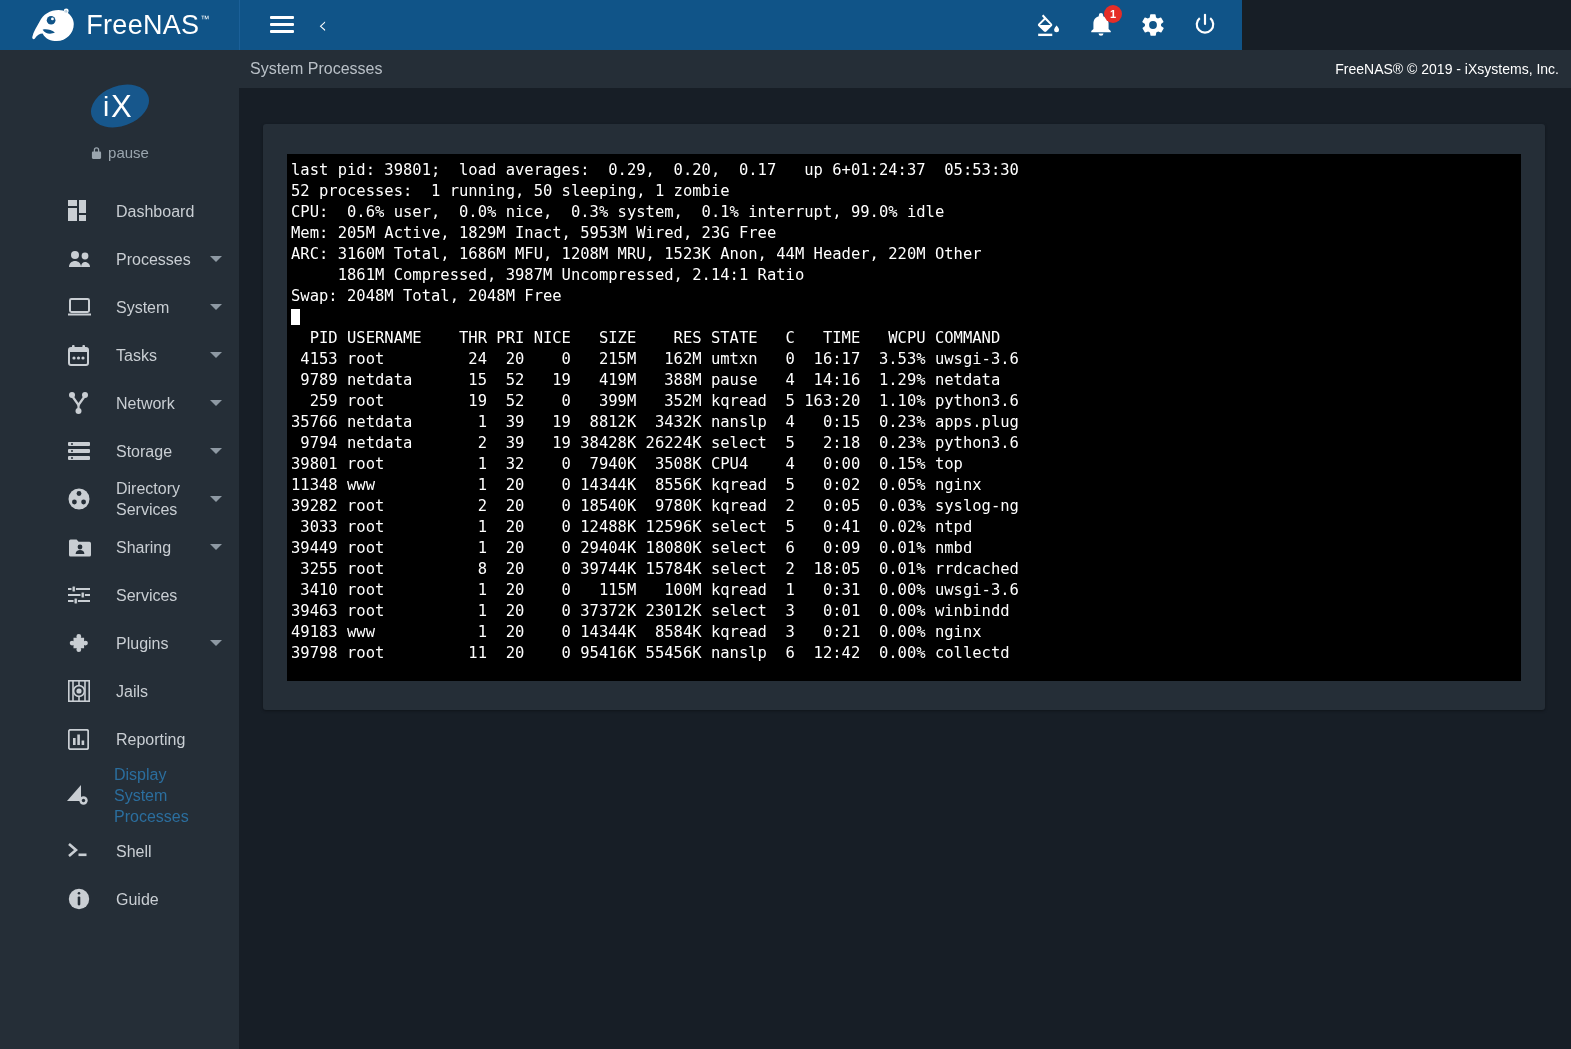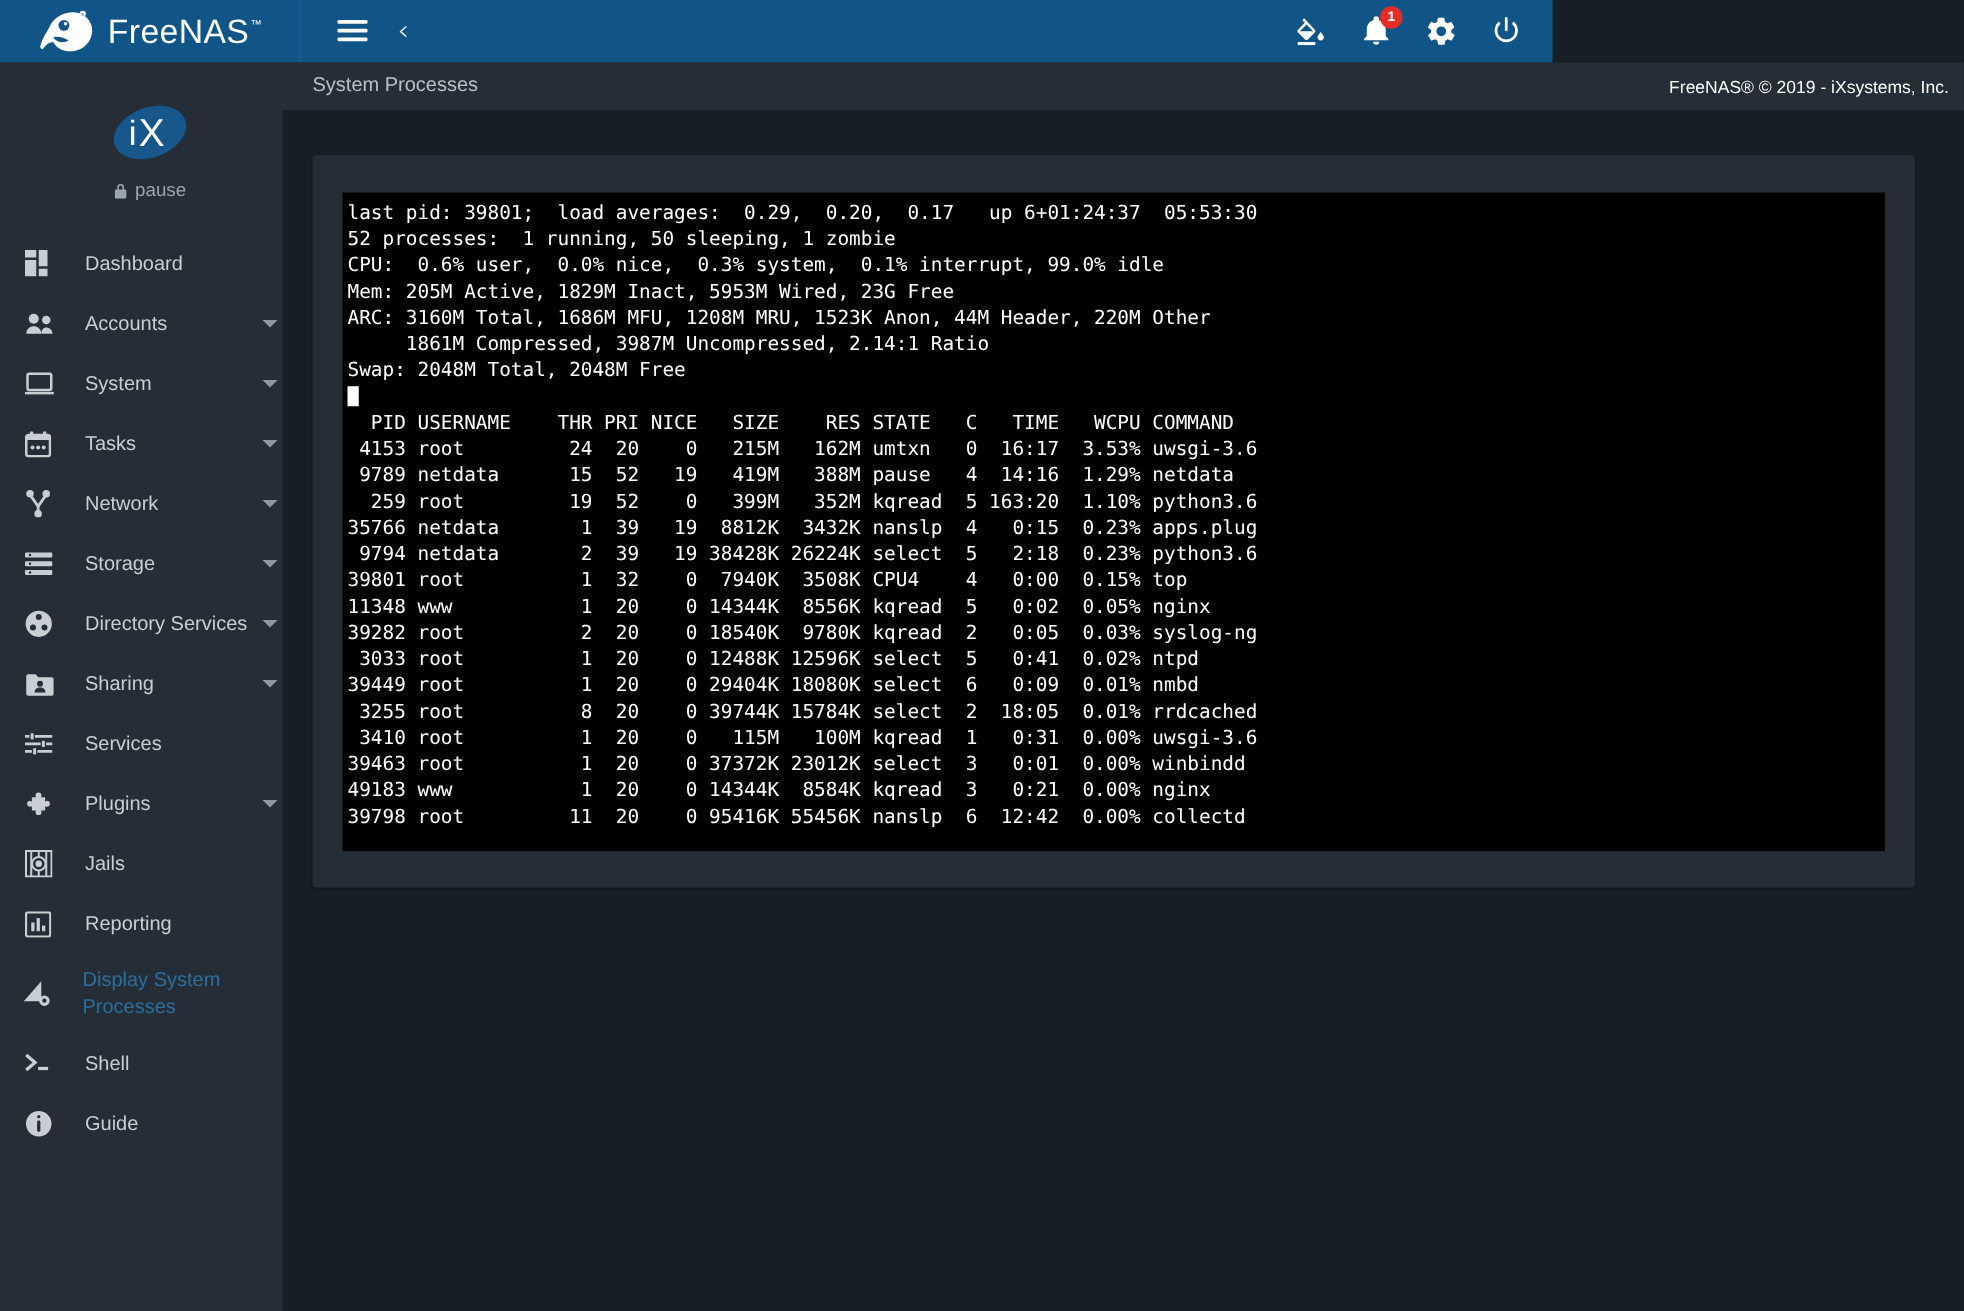--- a/index.html
+++ b/index.html
@@ -70,21 +70,21 @@
     padding-top: 30px; padding-bottom: 18px;
     display: flex; flex-direction: column; align-items: center;
   }
   .ix-logo { width: 62px; height: 52px; }
   .profile-user {
     margin-top: 12px; color: #9aa5ae; font-size: 15px;
     display: flex; align-items: center; gap: 6px;
   }
   .profile-user .lock { width: 11px; height: 13px; display: block; }
 
-  .nav { padding-top: 8px; }
+  .nav { padding-top: 8px; margin-left: 48px; }
   .nav-item {
     display: flex; align-items: center;
     height: 48px; padding: 0 18px 0 14px;
     cursor: pointer; color: #c9ced3;
   }
   .nav-item.tall { height: 64px; align-items: center; padding-left: 12px; }
   .nav-item.active { color: #2b6e9e; }
   .nav-ico {
     width: 32px; height: 26px; flex: none;
     display: flex; align-items: center; justify-content: flex-start;
@@ -104,21 +104,21 @@
     width: 1331px; height: 38px;
     background: #252e37;
     display: flex; align-items: center;
     padding: 0 12px 0 10px;
   }
   .subheader-title { color: #b9c0c7; font-size: 16px; }
   .subheader-copy { margin-left: auto; color: #ffffff; font-size: 14px; }
 
   
   .main {
-    position: absolute; top: 88px; left: 226px;
+    position: absolute; top: 88px; left: 239px;
     width: 1331px; height: 961px;
     background: #171e26;
   }
   .card {
     position: absolute; left: 24px; top: 36px;
     width: 1282px; height: 586px;
     background: #252e37;
     border-radius: 3px;
     box-shadow: 0 1px 3px rgba(0,0,0,.35);
   }
@@ -227,21 +227,21 @@
 
     <div class="nav-item">
       <span class="nav-ico">
         <svg width="24" height="18" viewBox="0 0 24 18">
             <circle cx="7" cy="5" r="4" fill="#c9ced3"></circle>
             <circle cx="17" cy="6" r="3.4" fill="#c9ced3"></circle>
             <path d="M1 17c0-4 3-6 6-6s6 2 6 6z" fill="#c9ced3"></path>
             <path d="M13 17c0-3.4 2-5 4-5s5 1.6 5 5z" fill="#c9ced3"></path>
           </svg>
       </span>
-      <span class="nav-label">Accounts</span>
+      <span class="nav-label">Processes</span>
       <span class="nav-caret"></span>
     </div>
 
     <div class="nav-item">
       <span class="nav-ico">
         <svg width="24" height="20" viewBox="0 0 24 20">
             <rect x="2" y="2" width="19" height="13" rx="1.4" fill="none" stroke="#c9ced3" stroke-width="2"></rect>
             <rect x="0" y="16.5" width="23" height="2" fill="#c9ced3"></rect>
           </svg>
       </span>

